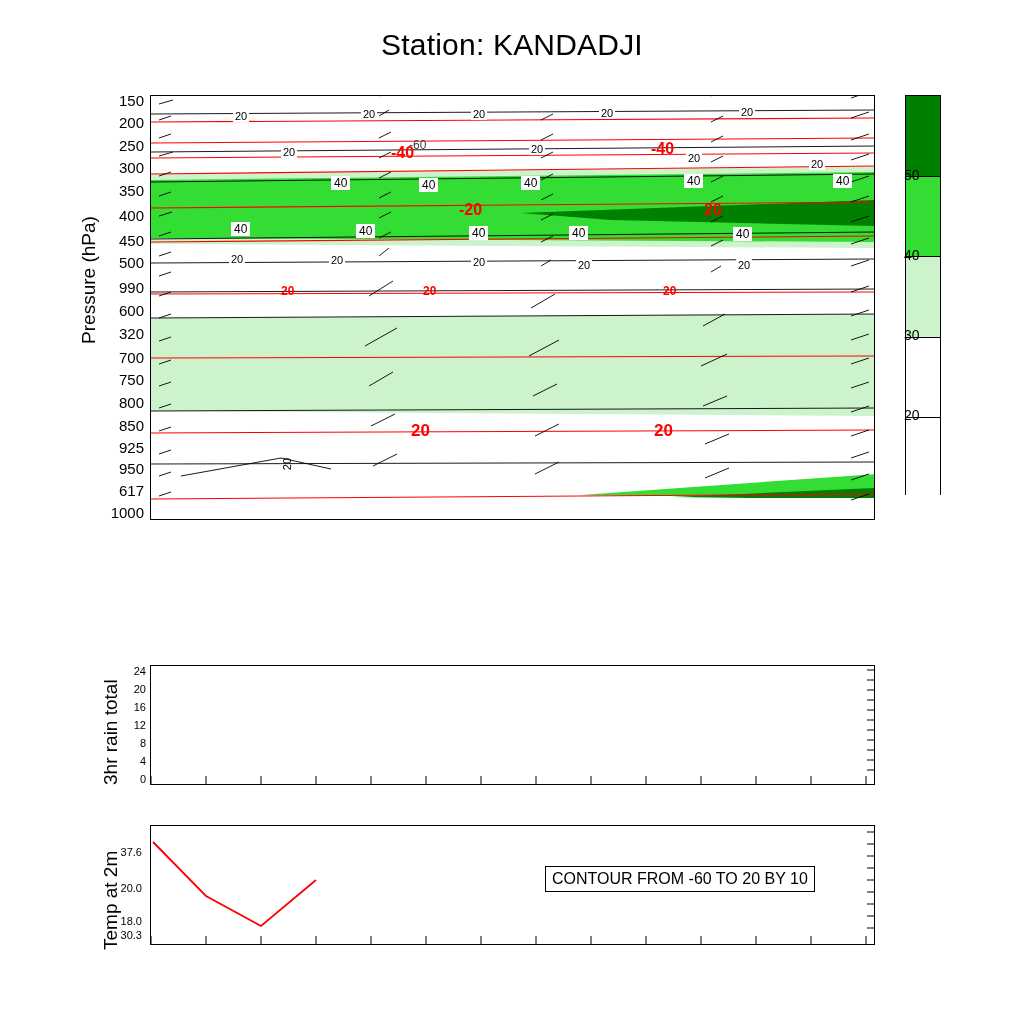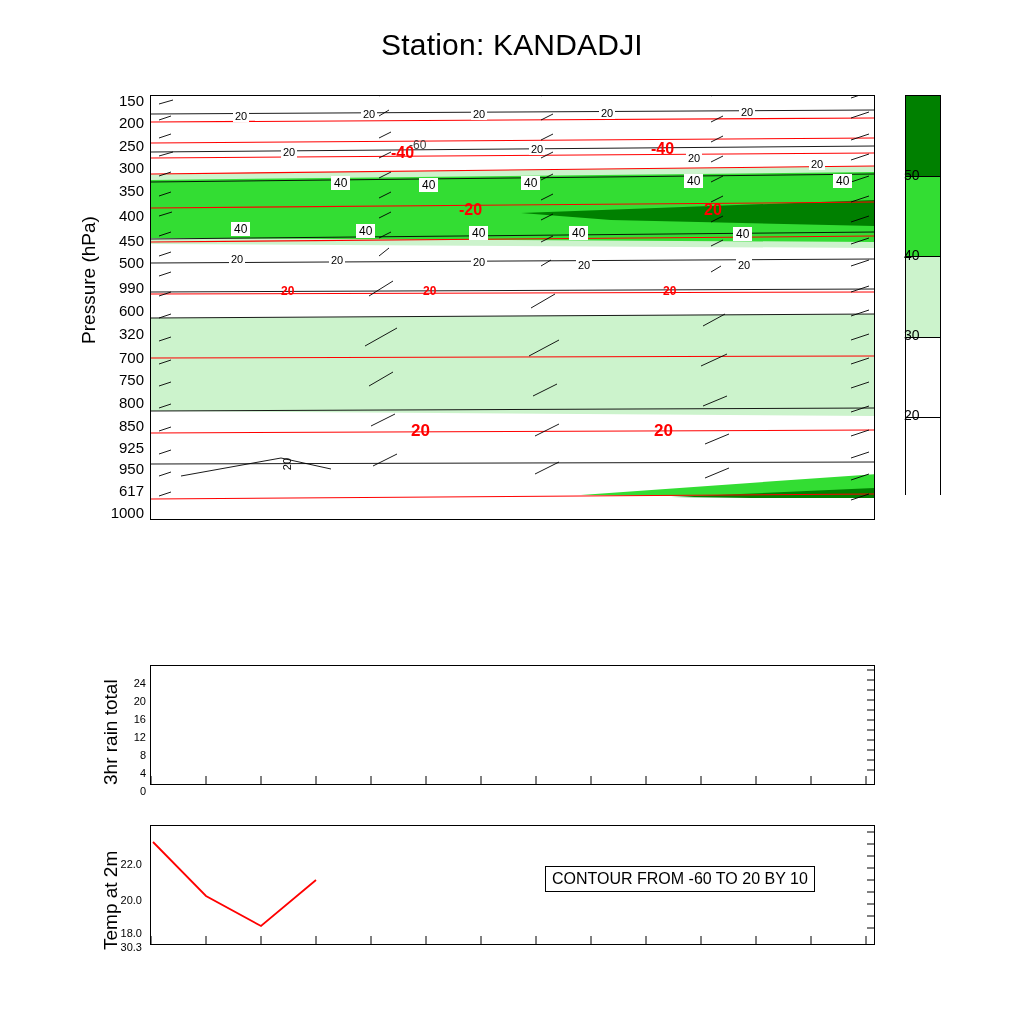--- a/index.html
+++ b/index.html
@@ -86,21 +86,20 @@
     font-size:19px;
     white-space:nowrap;
     transform-origin:left top;
   }
   .small-tick{
     position:absolute;
     font-size:11px;
     text-align:right;
     width:46px;
     transform:translateY(-50%);
-    margin-top:12px;
   }
   .contour-note{
     position:absolute;
     left:545px;top:866px;
     border:1px solid #000;
     background:#fff;
     font-size:16px;
     padding:3px 6px;
     white-space:nowrap;
   }
@@ -266,21 +265,21 @@
   <svg width="723" height="118" viewBox="0 0 723 118">
     <g stroke="#000" stroke-width="1">
       <path d="M0,118 L0,110 M55,118 L55,110 M110,118 L110,110 M165,118 L165,110 M220,118 L220,110 M275,118 L275,110 M330,118 L330,110 M385,118 L385,110 M440,118 L440,110 M495,118 L495,110 M550,118 L550,110 M605,118 L605,110 M660,118 L660,110 M715,118 L715,110"></path>
       <path d="M716,4 L723,4 M716,14 L723,14 M716,24 L723,24 M716,34 L723,34 M716,44 L723,44 M716,54 L723,54 M716,64 L723,64 M716,74 L723,74 M716,84 L723,84 M716,94 L723,94 M716,104 L723,104"></path>
     </g>
   </svg>
 </div>
 
 <div class="ylabel-rot" style="left:100px;top:950px;transform:rotate(-90deg);">Temp at 2m</div>
 <div style="position:absolute;left:96px;top:825px;width:50px;height:120px;">
-  <div class="small-tick" style="top:27px">22.0</div>
+  <div class="small-tick" style="top:27px">37.6</div>
   <div class="small-tick" style="top:63px">20.0</div>
   <div class="small-tick" style="top:96px">18.0</div>
   <div class="small-tick" style="top:110px">30.3</div>
 </div>
 <div class="panel" id="temp-panel">
   <svg width="723" height="118" viewBox="0 0 723 118">
     <g stroke="#000" stroke-width="1">
       <path d="M0,118 L0,110 M55,118 L55,110 M110,118 L110,110 M165,118 L165,110 M220,118 L220,110 M275,118 L275,110 M330,118 L330,110 M385,118 L385,110 M440,118 L440,110 M495,118 L495,110 M550,118 L550,110 M605,118 L605,110 M660,118 L660,110 M715,118 L715,110"></path>
       <path d="M716,6 L723,6 M716,18 L723,18 M716,30 L723,30 M716,42 L723,42 M716,54 L723,54 M716,66 L723,66 M716,78 L723,78 M716,90 L723,90 M716,102 L723,102"></path>
     </g>

